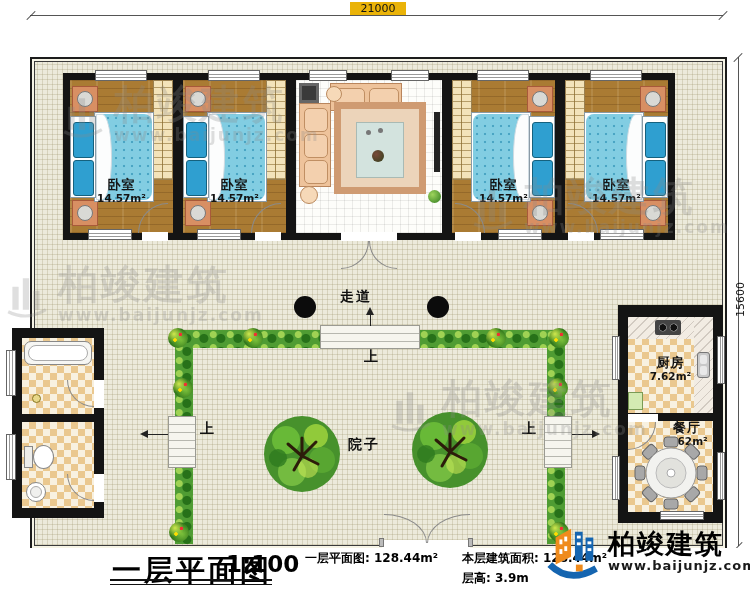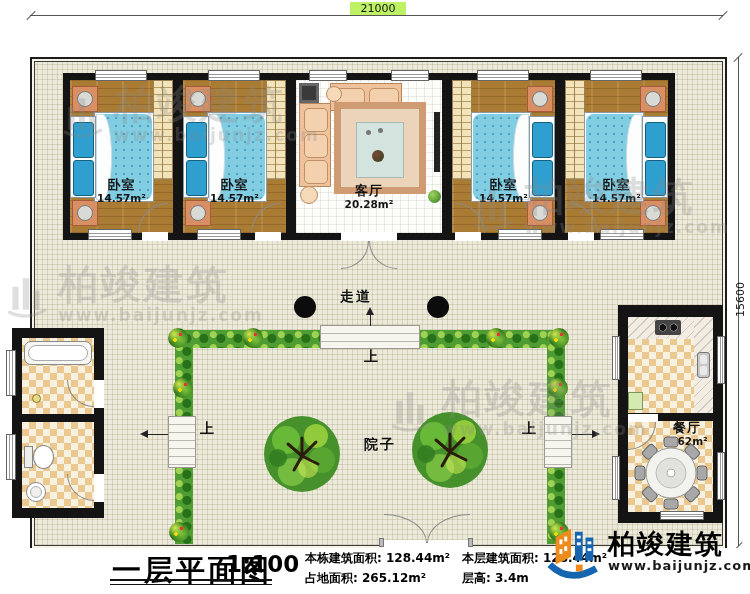--- a/index.html
+++ b/index.html
@@ -66,21 +66,21 @@
                    radial-gradient(circle at 65% 60%,#7abf3a,rgba(0,0,0,0) 60%),
                    radial-gradient(#3c8a22,#2c6d18)}
   .steps{position:absolute;background:#f6f5ee;border:1px solid #9a9a92;box-sizing:border-box;
          background-image:repeating-linear-gradient(180deg,transparent 0 7px,#b7b7af 7px 8px)}
   .colm{position:absolute;width:22px;height:22px;border-radius:50%;background:#0c0c0c}
   .up{position:absolute;font-weight:bold;font-size:14px;color:#111}
   .aline{position:absolute;background:#222}
   .ahead{position:absolute;width:0;height:0}
   .dimline{position:absolute;background:#555}
   .dimtick{position:absolute;width:12px;height:1px;background:#444;transform:rotate(-45deg)}
-  .dimlab{position:absolute;font-size:11px;color:#111;background:#bef264;padding:0 3px;text-align:center}
+  .dimlab{position:absolute;font-size:11px;color:#111;background:#eab308;padding:0 3px;text-align:center}
   .wm{position:absolute;display:flex;align-items:center;gap:8px;color:#8a8a8a;opacity:.27;z-index:40;pointer-events:none}
   .wm .tx{font-size:40px;font-weight:bold;letter-spacing:3px;line-height:1;white-space:nowrap}
   .wm .url{font-size:17px;font-weight:bold;letter-spacing:2px;line-height:1.3;white-space:nowrap}
   .titleband{position:absolute;left:0;top:548px;width:750px;height:46px;background:#fff}
   .tb-title{position:absolute;font-size:29px;font-weight:bold;letter-spacing:3px;color:#000}
   .tb-scale{position:absolute;font-size:23px;font-weight:bold;color:#000}
   .stat{position:absolute;font-size:12px;font-weight:600;color:#000;white-space:nowrap}
   .logo{position:absolute;display:flex;align-items:center;gap:6px;z-index:60}
   .logo .co{font-size:27px;font-weight:900;color:#000;letter-spacing:2px;line-height:1}
   .logo .url{font-size:13px;font-weight:bold;color:#1a1a1a;letter-spacing:1px;line-height:1.4}
@@ -137,21 +137,21 @@
     <circle cx="44" cy="44" r="38" fill="#47912c"></circle>
     <circle cx="28" cy="30" r="14" fill="#6fbf3a" opacity=".85"></circle>
       <circle cx="58" cy="26" r="12" fill="#a4d83e" opacity=".8"></circle>
     <circle cx="64" cy="50" r="13" fill="#5aa832" opacity=".9"></circle>
       <circle cx="34" cy="62" r="14" fill="#7cc244" opacity=".85"></circle>
     <circle cx="50" cy="58" r="10" fill="#d4ec5a" opacity=".55"></circle>
       <circle cx="20" cy="48" r="9" fill="#2e7a1f" opacity=".8"></circle>
     <path d="M44 46 L30 34 M44 46 L58 32 M44 46 L36 60 M44 46 L60 54 M44 46 L44 28" stroke="#2c1c0a" stroke-width="3" fill="none" stroke-linecap="round"></path>
   </svg>
 
-  <div class="up" style="left:364px;top:436px;letter-spacing:2px">院子</div>
+  <div class="up" style="left:348px;top:436px;letter-spacing:2px">院子</div>
   <div class="up" style="left:340px;top:288px;letter-spacing:2px">走道</div>
 
   <div class="colm" style="left:294px;top:296px"></div>
   <div class="colm" style="left:427px;top:296px"></div>
 
   <div class="block" style="left:63px;top:73px;width:612px;height:167px"></div>
 
   <div class="room wood" style="left:70px;top:80px;width:103px;height:153px"></div>
   <div class="ward" style="left:153px;top:80px;height:100px"></div>
   <div class="nst" style="left:72px;top:86px"></div>
@@ -197,24 +197,20 @@
     </div>
   <div class="rpil" style="left:326px;top:86px;width:16px;height:16px"></div>
   <div class="rpil" style="left:300px;top:186px;width:18px;height:18px"></div>
   <div class="abs" style="left:334px;top:102px;width:92px;height:92px;background:#ecd4ba;border:7px solid #cf9b72;box-sizing:border-box"></div>
   <div class="abs" style="left:356px;top:122px;width:46px;height:54px;background:#d3e3de;border:1px solid #a9bab4"></div>
   <div class="abs" style="left:372px;top:150px;width:12px;height:12px;border-radius:50%;background:radial-gradient(circle at 35% 35%,#7a4a3a,#32401c)"></div>
   <div class="abs" style="left:366px;top:130px;width:5px;height:5px;border-radius:50%;background:#777"></div>
   <div class="abs" style="left:378px;top:128px;width:5px;height:5px;border-radius:50%;background:#777"></div>
   <div class="abs" style="left:434px;top:112px;width:6px;height:60px;background:#232323"></div>
   <div class="abs" style="left:428px;top:190px;width:13px;height:13px;border-radius:50%;background:radial-gradient(circle at 35% 35%,#9ed45c,#2f7a1e)"></div>
-  <div class="rlabel" style="left:296px;top:184px;width:146px">
-    <div class="nm">客厅</div>
-      <div class="ar">20.28m²</div>
-  </div>
 
   <div class="room wood" style="left:452px;top:80px;width:103px;height:153px"></div>
   <div class="ward" style="left:452px;top:80px;height:100px"></div>
   <div class="nst" style="left:527px;top:86px"></div>
   <div class="nst" style="left:527px;top:200px"></div>
   <div class="bedf" style="left:471px;top:112px;width:60px;height:90px"></div>
   <div class="duvet" style="left:473px;top:114px;width:56px;height:86px;border-radius:8px 0 0 8px"></div>
   <div class="pillow" style="left:513px;top:114px;width:16px;height:86px;border-radius:60% 0 0 60%/50% 0 0 50%"></div>
   <div class="hb" style="left:529px;top:116px;height:82px">
       <i style="top:5px"></i>
@@ -289,20 +285,24 @@
   <div class="room checker" style="left:628px;top:317px;width:85px;height:96px"></div>
   <div class="marble" style="left:628px;top:317px;width:85px;height:22px"></div>
   <div class="marble" style="left:694px;top:317px;width:19px;height:96px"></div>
   <div class="abs" style="left:655px;top:320px;width:26px;height:15px;background:#444;border-radius:2px;
        background-image:radial-gradient(circle at 30% 50%,#111 3px,#888 3.5px,transparent 4.5px),radial-gradient(circle at 72% 50%,#111 3px,#888 3.5px,transparent 4.5px)"></div>
   <div class="abs" style="left:697px;top:352px;width:13px;height:26px;background:#c9c9c9;border:1px solid #777;border-radius:3px;box-sizing:border-box">
     <div class="abs" style="left:2px;top:2px;width:7px;height:9px;background:#e9e9e9;border-radius:2px"></div>
     <div class="abs" style="left:2px;top:13px;width:7px;height:9px;background:#e9e9e9;border-radius:2px"></div>
   </div>
   <div class="abs" style="left:628px;top:392px;width:15px;height:18px;background:#d4eab2;border:1px solid #7a9a55;box-sizing:border-box"></div>
+  <div class="rlabel" style="left:628px;top:356px;width:85px">
+    <div class="nm">厨房</div>
+      <div class="ar">7.62m²</div>
+  </div>
   <div class="room checker" style="left:628px;top:421px;width:85px;height:91px"></div>
   <div class="rlabel" style="left:651px;top:421px;width:72px">
     <div class="nm">餐厅</div>
       <div class="ar">7.62m²</div>
   </div>
   <svg class="abs" style="left:634px;top:436px" width="74" height="74" viewBox="0 0 74 74">
     <g>
       <g fill="#a8a8a8" stroke="#666" stroke-width="1">
         <rect x="30" y="1" width="14" height="10" rx="3"></rect>
         <rect x="30" y="63" width="14" height="10" rx="3"></rect>
@@ -384,30 +384,27 @@
       </div>
   </div>
 
   <div class="titleband"></div>
   <div class="tb-title" style="left:112px;top:551px">一层平面图</div>
   <div class="tb-scale" style="left:226px;top:551px">1:100</div>
   <div class="abs" style="left:110px;top:579px;width:162px;height:2px;background:#111"></div>
   <div class="abs" style="left:110px;top:584px;width:162px;height:1px;background:#111"></div>
 
   <div class="stat" style="left:305px;top:550px">
-    <span>本栋建筑面积:</span> <span>128.44m²</span>
-  </div>
-  <div class="stat" style="left:305px;top:570px">
-    <span>占地面积:</span> <span>265.12m²</span>
+    <span>一层平面图:</span> <span>128.44m²</span>
   </div>
   <div class="stat" style="left:462px;top:550px">
     <span>本层建筑面积:</span> <span>128.44m²</span>
   </div>
   <div class="stat" style="left:462px;top:570px">
-    <span>层高:</span> <span>3.4m</span>
+    <span>层高:</span> <span>3.9m</span>
   </div>
 
   <div class="logo" style="left:544px;top:522px">
     <svg width="58" height="62" viewBox="0 0 60 64">
       <path d="M6 44 Q26 64 54 48" stroke="#1565b0" stroke-width="7" fill="none"></path>
       <path d="M12 16 L28 7 L28 36 L12 44 Z" fill="#ef8b1c"></path>
       <rect x="16" y="18" width="3" height="5" fill="#fff"></rect>
         <rect x="21" y="15" width="3" height="5" fill="#fff"></rect>
       <rect x="16" y="28" width="3" height="5" fill="#fff"></rect>
         <rect x="21" y="25" width="3" height="5" fill="#fff"></rect>

